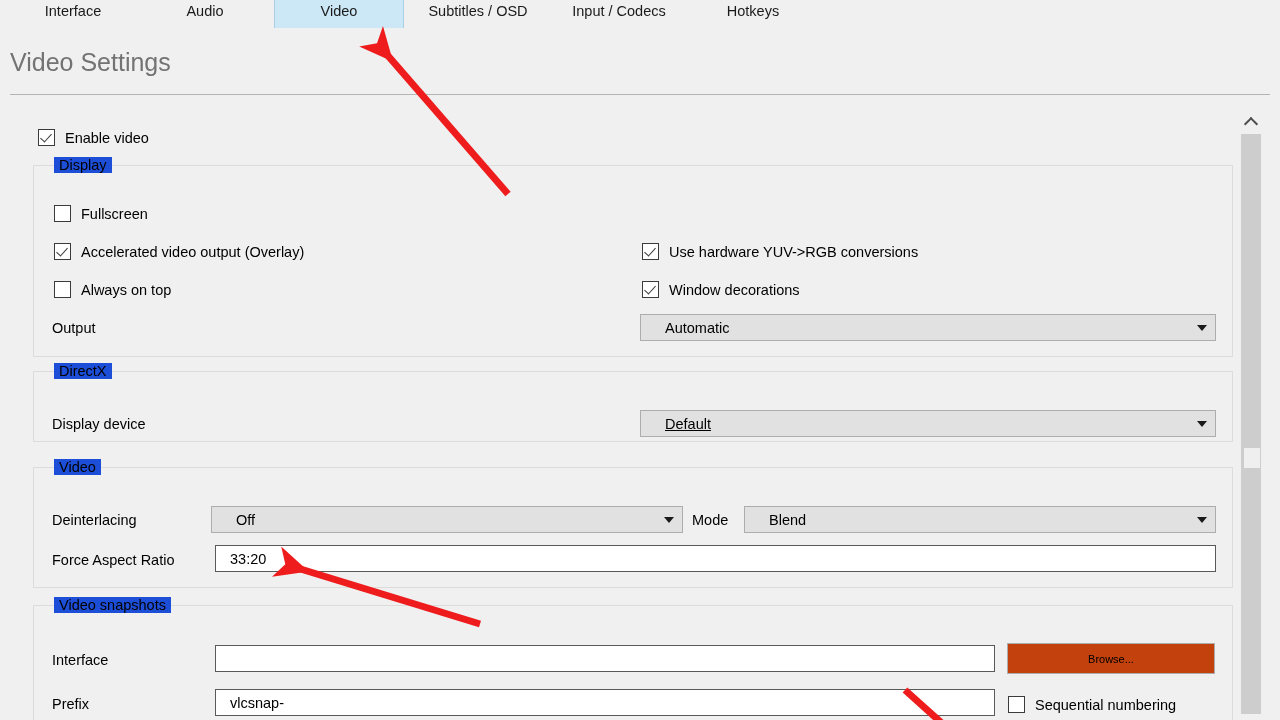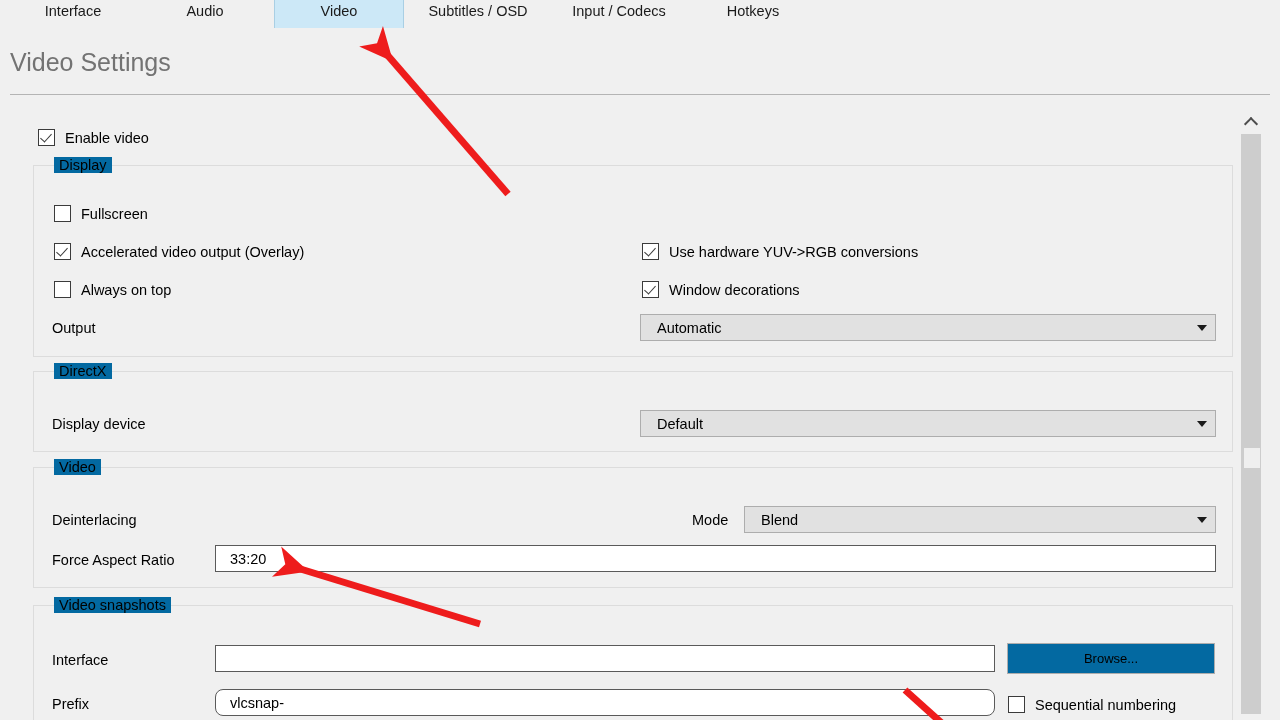--- a/index.html
+++ b/index.html
@@ -137,21 +137,21 @@
   
   .group {
     position: absolute;
     border: 1px solid #dcdcdc;
     box-sizing: border-box;
     background: transparent;
   }
   .group-title {
     position: absolute;
     top: -9px; left: 20px;
-    background: #0369a1;
+    background: #1d4ed8;
     padding: 0 5px;
     font-size: 14.5px;
     color: #000;
     white-space: nowrap;
   }
 
   
   .flabel {
     position: absolute;
     font-size: 14.5px;
@@ -163,21 +163,21 @@
     position: absolute;
     height: 27px;
     background: #e1e1e1;
     border: 1px solid #adadad;
     box-sizing: border-box;
     display: flex;
     align-items: center;
     cursor: default;
   }
   .combo-text {
-    padding-left: 16px;
+    padding-left: 24px;
     font-size: 14.5px;
     color: #000;
     flex: 1 1 auto;
     overflow: hidden;
     white-space: nowrap;
   }
   .combo-arrow {
     width: 22px;
     position: relative;
     flex: 0 0 auto;
@@ -203,27 +203,27 @@
     align-items: center;
     font-size: 14.5px;
     color: #000;
   }
   .tinput > span { padding-left: 14px; }
 
   
   .pbutton {
     position: absolute;
     height: 31px;
-    background: #0369a1;
+    background: #c2410c;
     border: 1px solid #adadad;
     box-sizing: border-box;
     display: flex;
     align-items: center;
     justify-content: center;
-    font-size: 13px;
+    font-size: 11px;
     color: #000;
     cursor: default;
   }
 
   
   .annot {
     position: absolute;
     left: 0; top: 0;
     width: 1280px; height: 720px;
     pointer-events: none;
@@ -292,37 +292,41 @@
     <span class="cblabel">Window decorations</span>
   </div>
 
   <div class="flabel" style="left:41px; top:216px;">Output</div>
 
   <div class="combo" style="left:629px; top:210px; width:576px;">
     <span class="combo-text">Automatic</span>
     <span class="combo-arrow"></span>
   </div>
 
-  <div class="group" style="left:22px; top:267px; width:1200px; height:81px;text-align:right;">
+  <div class="group" style="left:22px; top:267px; width:1200px; height:71px;text-align:right;">
     <span class="group-title">DirectX</span>
   </div>
 
   <div class="flabel" style="left:41px; top:312px;">Display device</div>
 
-  <div class="combo" style="left:629px; top:306px; width:576px;">
+  <div class="combo" style="left:629px; top:306px; width:576px;text-decoration:underline;">
     <span class="combo-text">Default</span>
     <span class="combo-arrow"></span>
   </div>
 
   <div class="group" style="left:22px; top:363px; width:1200px; height:121px;">
     <span class="group-title">Video</span>
   </div>
 
   <div class="flabel" style="left:41px; top:408px;text-align:right;">Deinterlacing</div>
 
+  <div class="combo" style="left:200px; top:402px; width:472px;">
+    <span class="combo-text">Off</span>
+    <span class="combo-arrow"></span>
+  </div>
 
   <div class="flabel" style="left:681px; top:408px;">Mode</div>
 
   <div class="combo" style="left:733px; top:402px; width:472px;">
     <span class="combo-text">Blend</span>
     <span class="combo-arrow"></span>
   </div>
 
   <div class="flabel" style="left:41px; top:448px;">Force Aspect Ratio</div>
 
@@ -339,21 +343,21 @@
   <div class="tinput" style="left:204px; top:541px; width:780px;">
     <span></span>
   </div>
 
   <div class="pbutton" style="left:996px; top:539px; width:208px;">
     <span>Browse...</span>
   </div>
 
   <div class="flabel" style="left:41px; top:592px;">Prefix</div>
 
-  <div class="tinput" style="left:204px; top:585px; width:780px;border-radius:8px;">
+  <div class="tinput" style="left:204px; top:585px; width:780px;">
     <span>vlcsnap-</span>
   </div>
 
   <div class="cbrow" style="left:997px; top:592px;">
     <span class="cbox"></span>
     <span class="cblabel">Sequential numbering</span>
   </div>
 
 </div>
 

